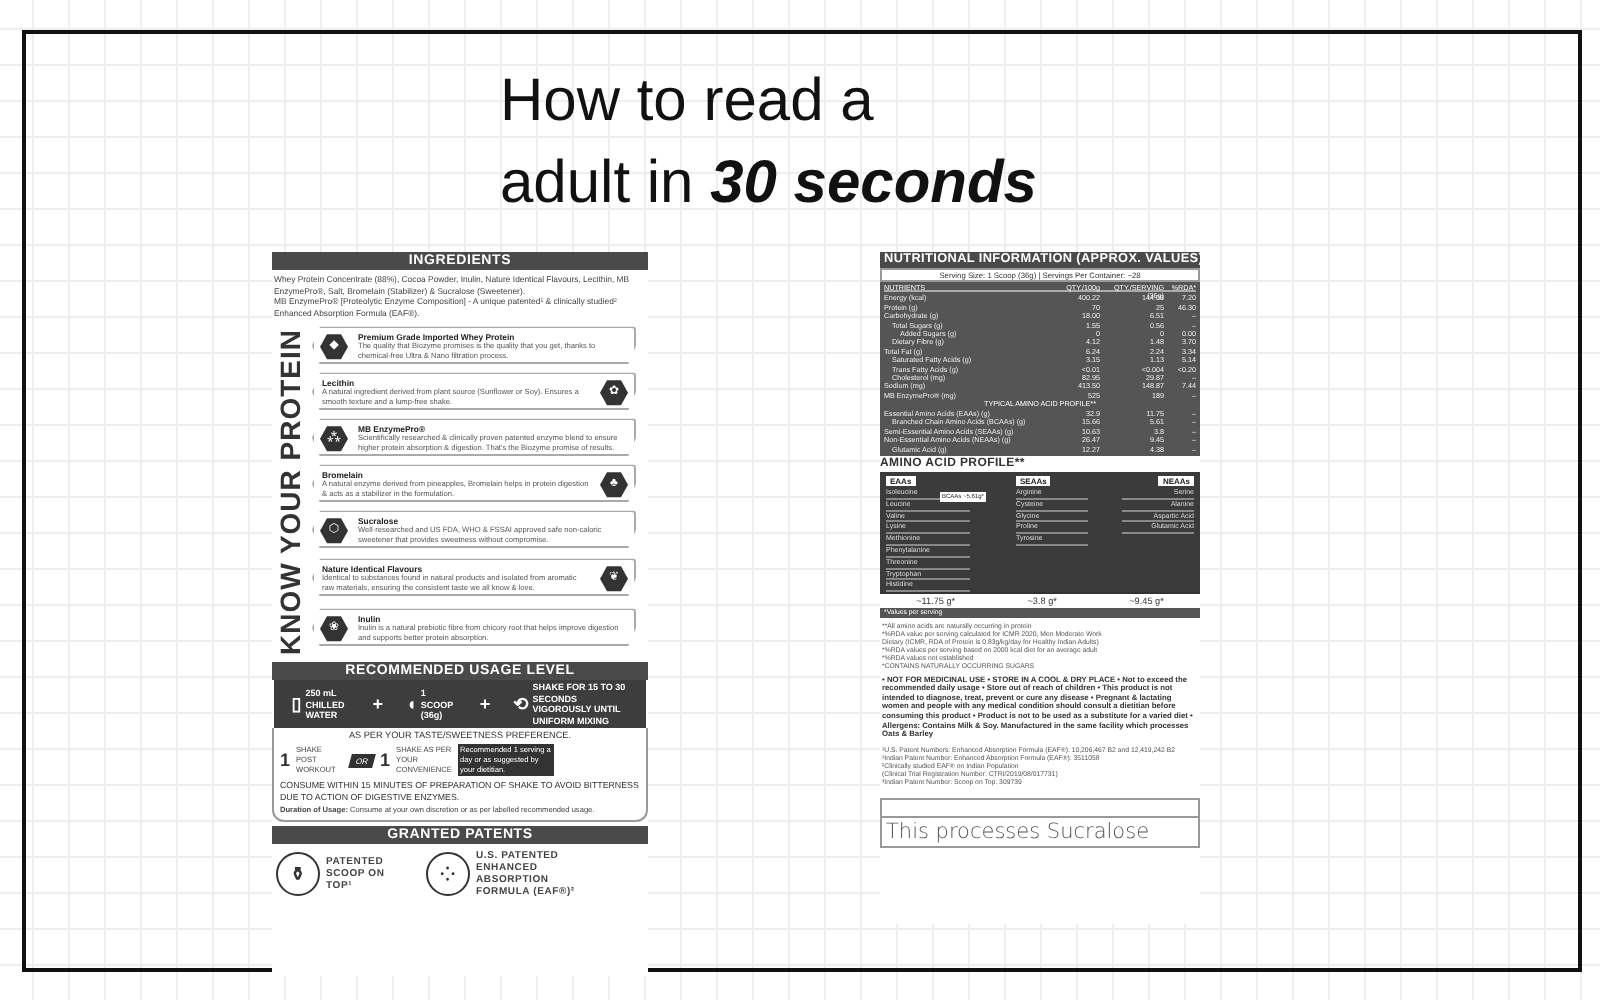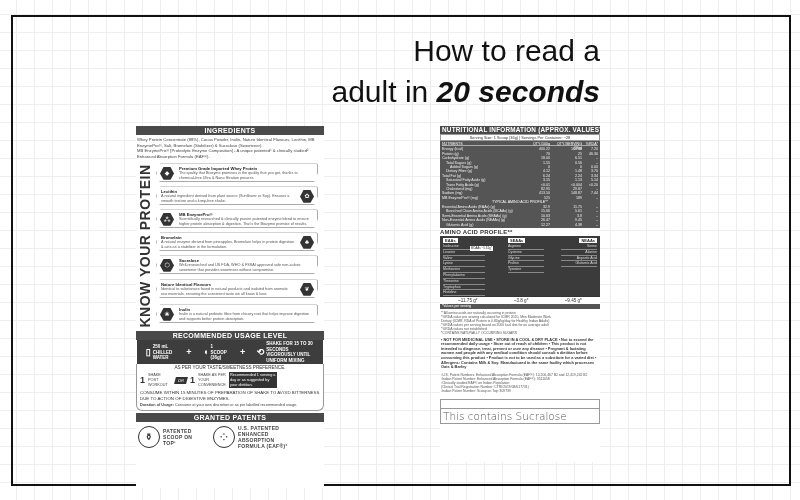--- a/index.html
+++ b/index.html
@@ -13,21 +13,21 @@
     background-size: 18px 18px;
     background-position: 16px 14px;
     position: relative;
   }
   .frame {
     position: absolute; left: 11px; top: 15px; width: 780px; height: 471px;
     border: 2px solid #111;
   }
   .title {
     position: absolute; left: 250px; top: 30px; width: 350px;
-    text-align: right; font-size: 30px; line-height: 41px; color: #111;
+    text-align: left; font-size: 30px; line-height: 41px; color: #111;
     font-family: "Liberation Sans", sans-serif;
   }
   .title b { font-weight: bold; font-style: italic; }
 
   
   .left {
     position: absolute; left: 136px; top: 126px; width: 188px; height: 362px;
     background: #fff; color: #333; font-size: 4px; line-height: 5px;
     overflow: hidden;
   }
@@ -104,21 +104,21 @@
   .sbox { border: 1px solid #999; height: 10px; margin-top: 4px; }
   .sucralose { border: 1px solid #999; border-top: none; font-size: 10.5px; line-height: 14px; color: #555; padding-left: 2px; font-family: "DejaVu Sans", sans-serif; font-weight: 300; }
 </style>
 </head>
 <body>
 
 <div class="frame"></div>
 
 <div class="title">
   <div>How to read a</div>
-  <div><span>adult in </span><b>20 seconds</b></div>
+  <div><span>adult in </span><b>30 seconds</b></div>
 </div>
 
 <div class="left">
   <div class="bar">INGREDIENTS</div>
   <div class="ing-text">
     <div>Whey Protein Concentrate (88%), Cocoa Powder, Inulin, Nature Identical Flavours, Lecithin, MB EnzymePro®, Salt, Bromelain (Stabilizer) &amp; Sucralose (Sweetener).</div>
     <div>MB EnzymePro® [Proteolytic Enzyme Composition] - A unique patented¹ &amp; clinically studied² Enhanced Absorption Formula (EAF®).</div>
   </div>
 
   <div class="kyp-wrap">
@@ -375,14 +375,14 @@
     </div>
   <div class="warn">• NOT FOR MEDICINAL USE • STORE IN A COOL &amp; DRY PLACE • Not to exceed the recommended daily usage • Store out of reach of children • This product is not intended to diagnose, treat, prevent or cure any disease • Pregnant &amp; lactating women and people with any medical condition should consult a dietitian before consuming this product • Product is not to be used as a substitute for a varied diet • Allergens: Contains Milk &amp; Soy. Manufactured in the same facility which processes Oats &amp; Barley</div>
   <div class="patnum" id="patnums">
       <div>¹U.S. Patent Numbers: Enhanced Absorption Formula (EAF®): 10,206,467 B2 and 12,419,242 B2</div>
       <div>¹Indian Patent Number: Enhanced Absorption Formula (EAF®): 3511058</div>
       <div>²Clinically studied EAF® on Indian Population</div>
       <div>(Clinical Trial Registration Number: CTRI/2019/08/017731)</div>
       <div>³Indian Patent Number: Scoop on Top: 309739</div>
     </div>
   <div class="sbox"></div>
-  <div class="sucralose">This contains Sucralose</div>
+  <div class="sucralose">This processes Sucralose</div>
 </div>
 
 </body></html>

